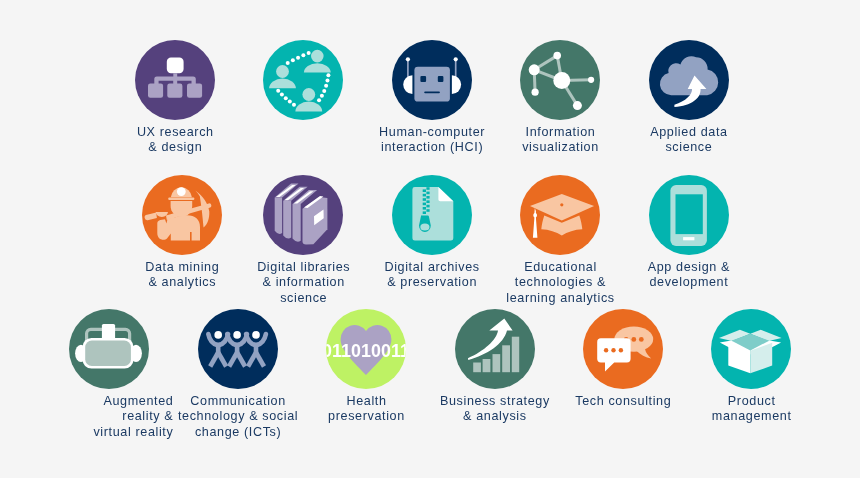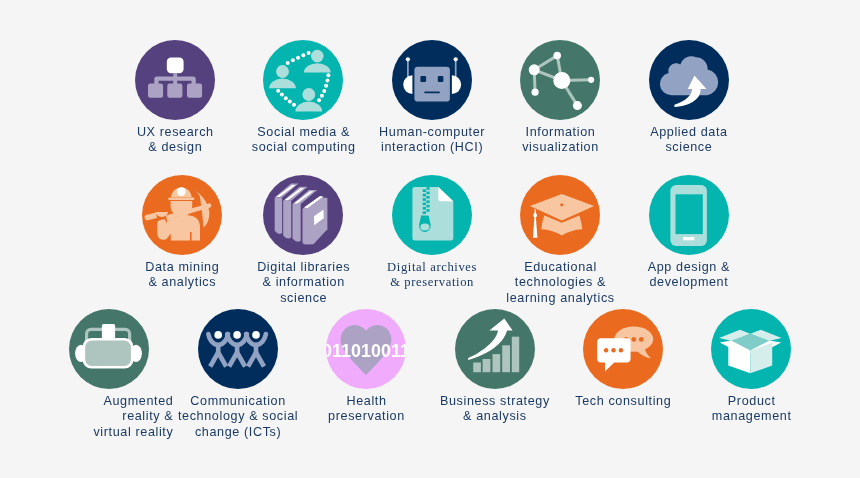--- a/index.html
+++ b/index.html
@@ -61,22 +61,20 @@
           </g>
           <circle cx="54.3" cy="16.1" r="6.3" fill="#acdfdb"></circle>
           <path fill="#acdfdb" d="M40.90 32.60 A13.40 9.40 0 0 1 67.70 32.60 Z"></path>
           <circle cx="19.5" cy="31.5" r="6.4" fill="#acdfdb"></circle>
           <path fill="#acdfdb" d="M6.10 48.30 A13.40 9.70 0 0 1 32.90 48.30 Z"></path>
           <circle cx="45.8" cy="54.5" r="6.4" fill="#acdfdb"></circle>
           <path fill="#acdfdb" d="M32.40 71.40 A13.40 9.80 0 0 1 59.20 71.40 Z"></path>
         </svg>
 
   </div>
-  <div class="label">Social media &amp;
-social computing</div>
 </div>
 <div class="cell" style="left:496.2px;top:40.0px;">
   <div class="disc" style="background:#447769">
     <svg viewBox="0 0 80 80" aria-hidden="true">
  <g stroke="#aec4be" stroke-width="3.0" fill="none">
    <path d="M14.2 29.8 L37.2 15.6"></path>
    <path d="M37.2 15.6 L41.8 40.5"></path>
    <path d="M14.2 29.8 L41.8 40.5"></path>
    <path d="M14.2 29.8 L15.1 52.2"></path>
    <path d="M41.8 40.5 L71.1 39.8"></path>
@@ -179,21 +177,21 @@
             <path fill="#ffffff" d="M41.0 32.6 L57.0 21.0 L60.4 21.4 L44.6 33.0 Z"></path>
             <path fill="#ffffff" d="M51.0 41.3 L60.5 34.6 L60.7 43.2 L51.2 50.2 Z"></path>
           </g>
         </svg>
 
   </div>
   <div class="label">Digital libraries
 &amp; information
 science</div>
 </div>
-<div class="cell" style="left:367.8px;top:175.0px;font-family:Liberation Serif, serif;">
+<div class="cell" style="left:367.8px;top:175.0px;">
   <div class="disc" style="background:#03b4af">
     <svg viewBox="0 0 80 80" aria-hidden="true">
  <path fill="#acdfdb" d="
    M22.8 12.1 h23.6 l14.9 14.1 v37.0 a2.4 2.4 0 0 1 -2.4 2.4 h-36.1 a2.4 2.4 0 0 1 -2.4 -2.4 v-48.8 a2.4 2.4 0 0 1 2.4 -2.4 z"></path>
  <path fill="#ffffff" d="M46.4 12.1 L61.3 26.2 H48.2 a1.8 1.8 0 0 1 -1.8 -1.8 z"></path>
  <rect x="30.5" y="12.1" width="7.2" height="1.2" fill="#acdfdb"></rect>
  <rect x="30.7" y="14.40" width="3.3" height="2.6" fill="#03b4af"></rect>
           <rect x="34.4" y="12.20" width="3.2" height="2.6" fill="#03b4af"></rect>
           <rect x="30.7" y="18.80" width="3.3" height="2.6" fill="#03b4af"></rect>
           <rect x="34.4" y="16.60" width="3.2" height="2.6" fill="#03b4af"></rect>
@@ -292,21 +290,21 @@
             <circle cx="58.0" cy="25.9" r="3.8" fill="#ffffff"></circle>
           </g>
         </svg>
 
   </div>
   <div class="label">Communication
 technology &amp; social
 change (ICTs)</div>
 </div>
 <div class="cell" style="left:302.2px;top:309.0px;">
-  <div class="disc" style="background:#f0abfc">
+  <div class="disc" style="background:#bef264">
     <svg viewBox="0 0 80 80" aria-hidden="true">
  <path fill="#aba2c4" d="
    M40.0 66.0
    C22.0 48.0 14.6 39.0 14.6 30.3
    A14.0 14.0 0 0 1 40.0 22.0
    A14.0 14.0 0 0 1 65.4 30.3
    C65.4 39.0 58.0 48.0 40.0 66.0 Z"></path>
 </svg>
     <svg class="binary" viewBox="-24 0 128 80">
           <text x="40" y="52.8" text-anchor="middle">011010011</text>

